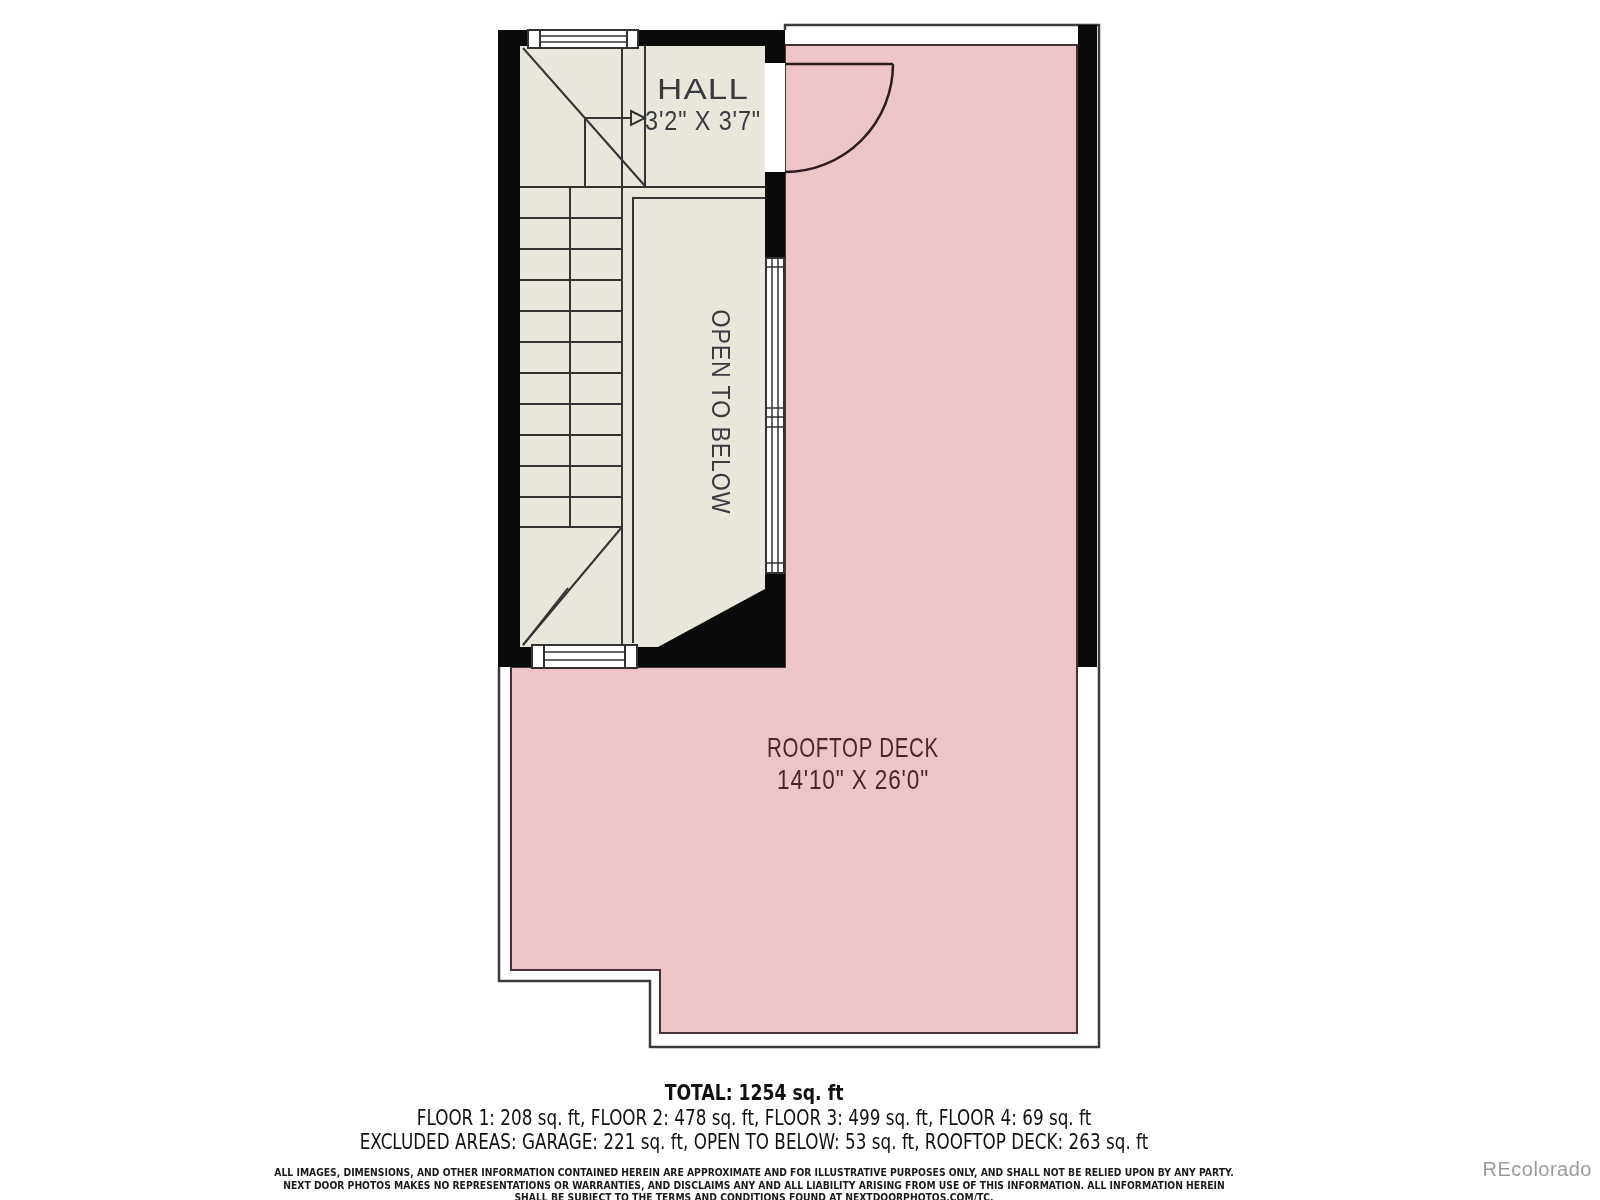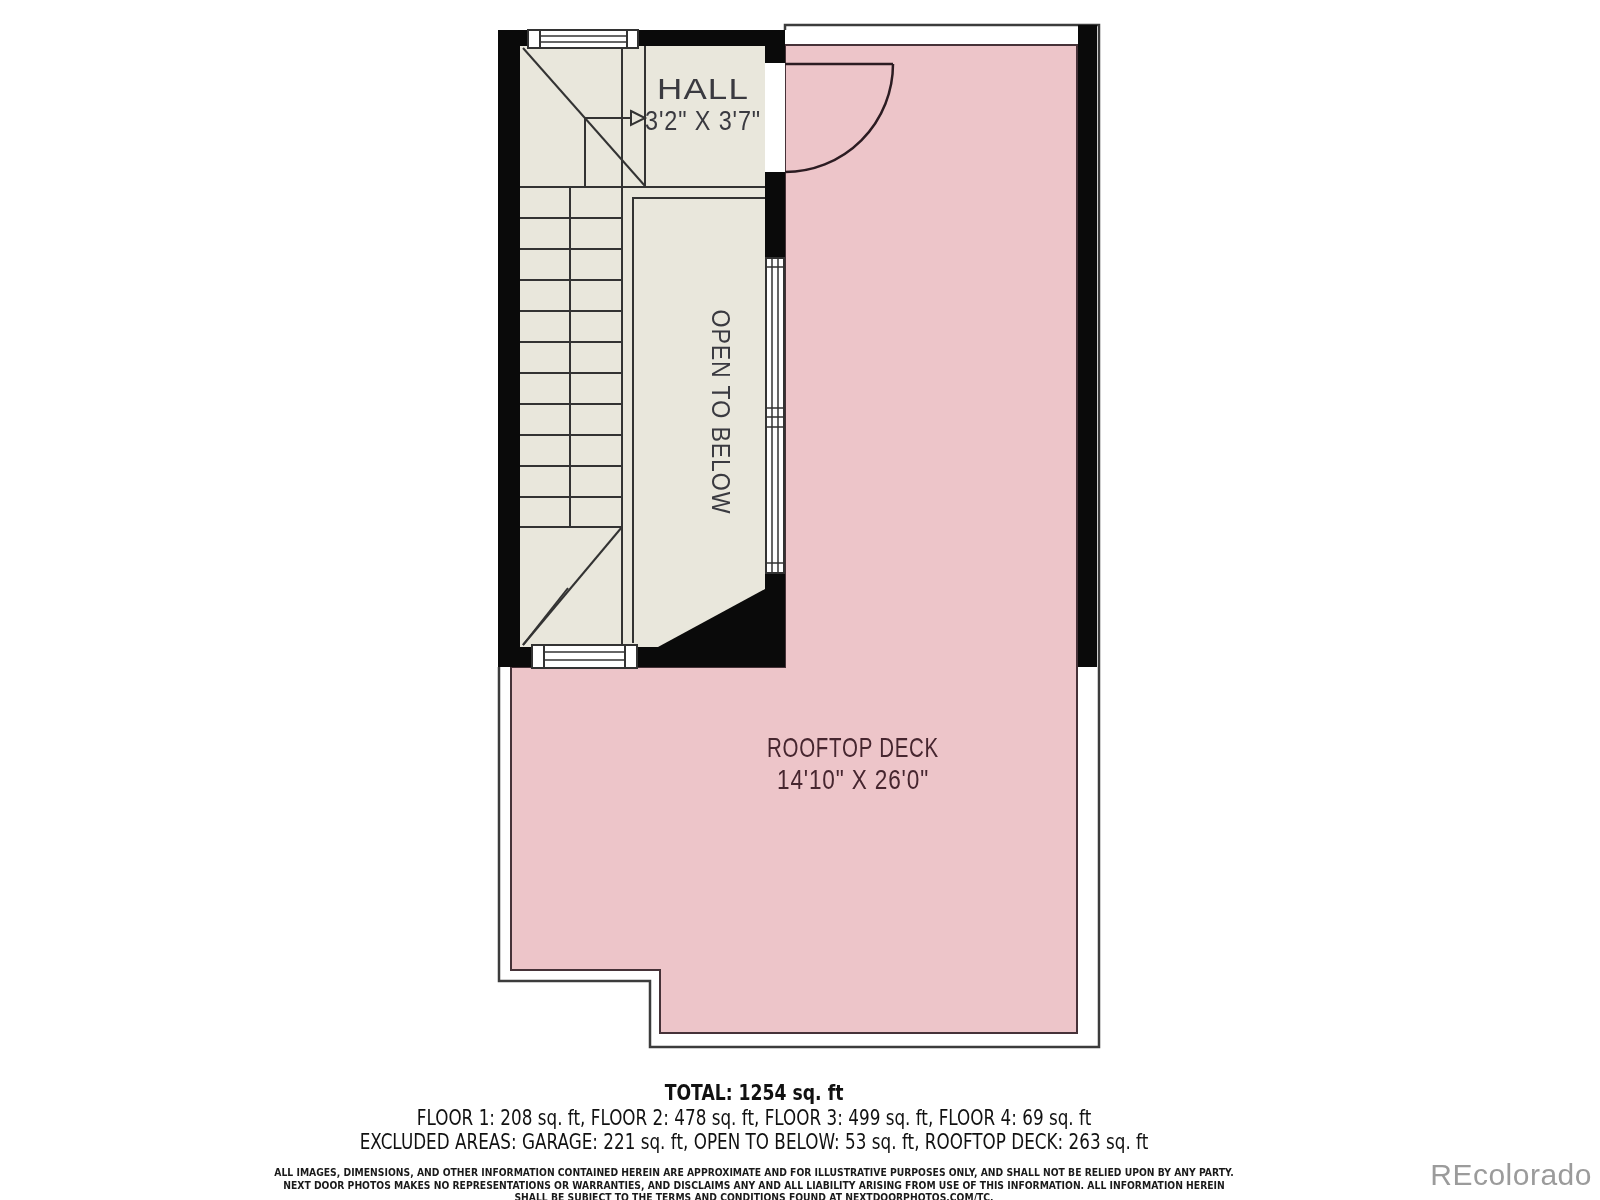--- a/index.html
+++ b/index.html
@@ -63,21 +63,21 @@
   .disclaimer div {
     transform: scaleX(0.84);
     transform-origin: 50% 50%;
     white-space: nowrap;
   }
   #watermark {
     position: absolute;
     top: 1158px;
     right: 8px;
     font-family: "Liberation Sans", sans-serif;
-    font-size: 30px;
+    font-size: 20px;
     color: #9b9b9b;
     letter-spacing: 0.5px;
   }
 </style>
 </head>
 <body>
 
 <div id="stage">
 
   <svg id="plan-svg" width="1600" height="1200" viewBox="0 0 1600 1200">

